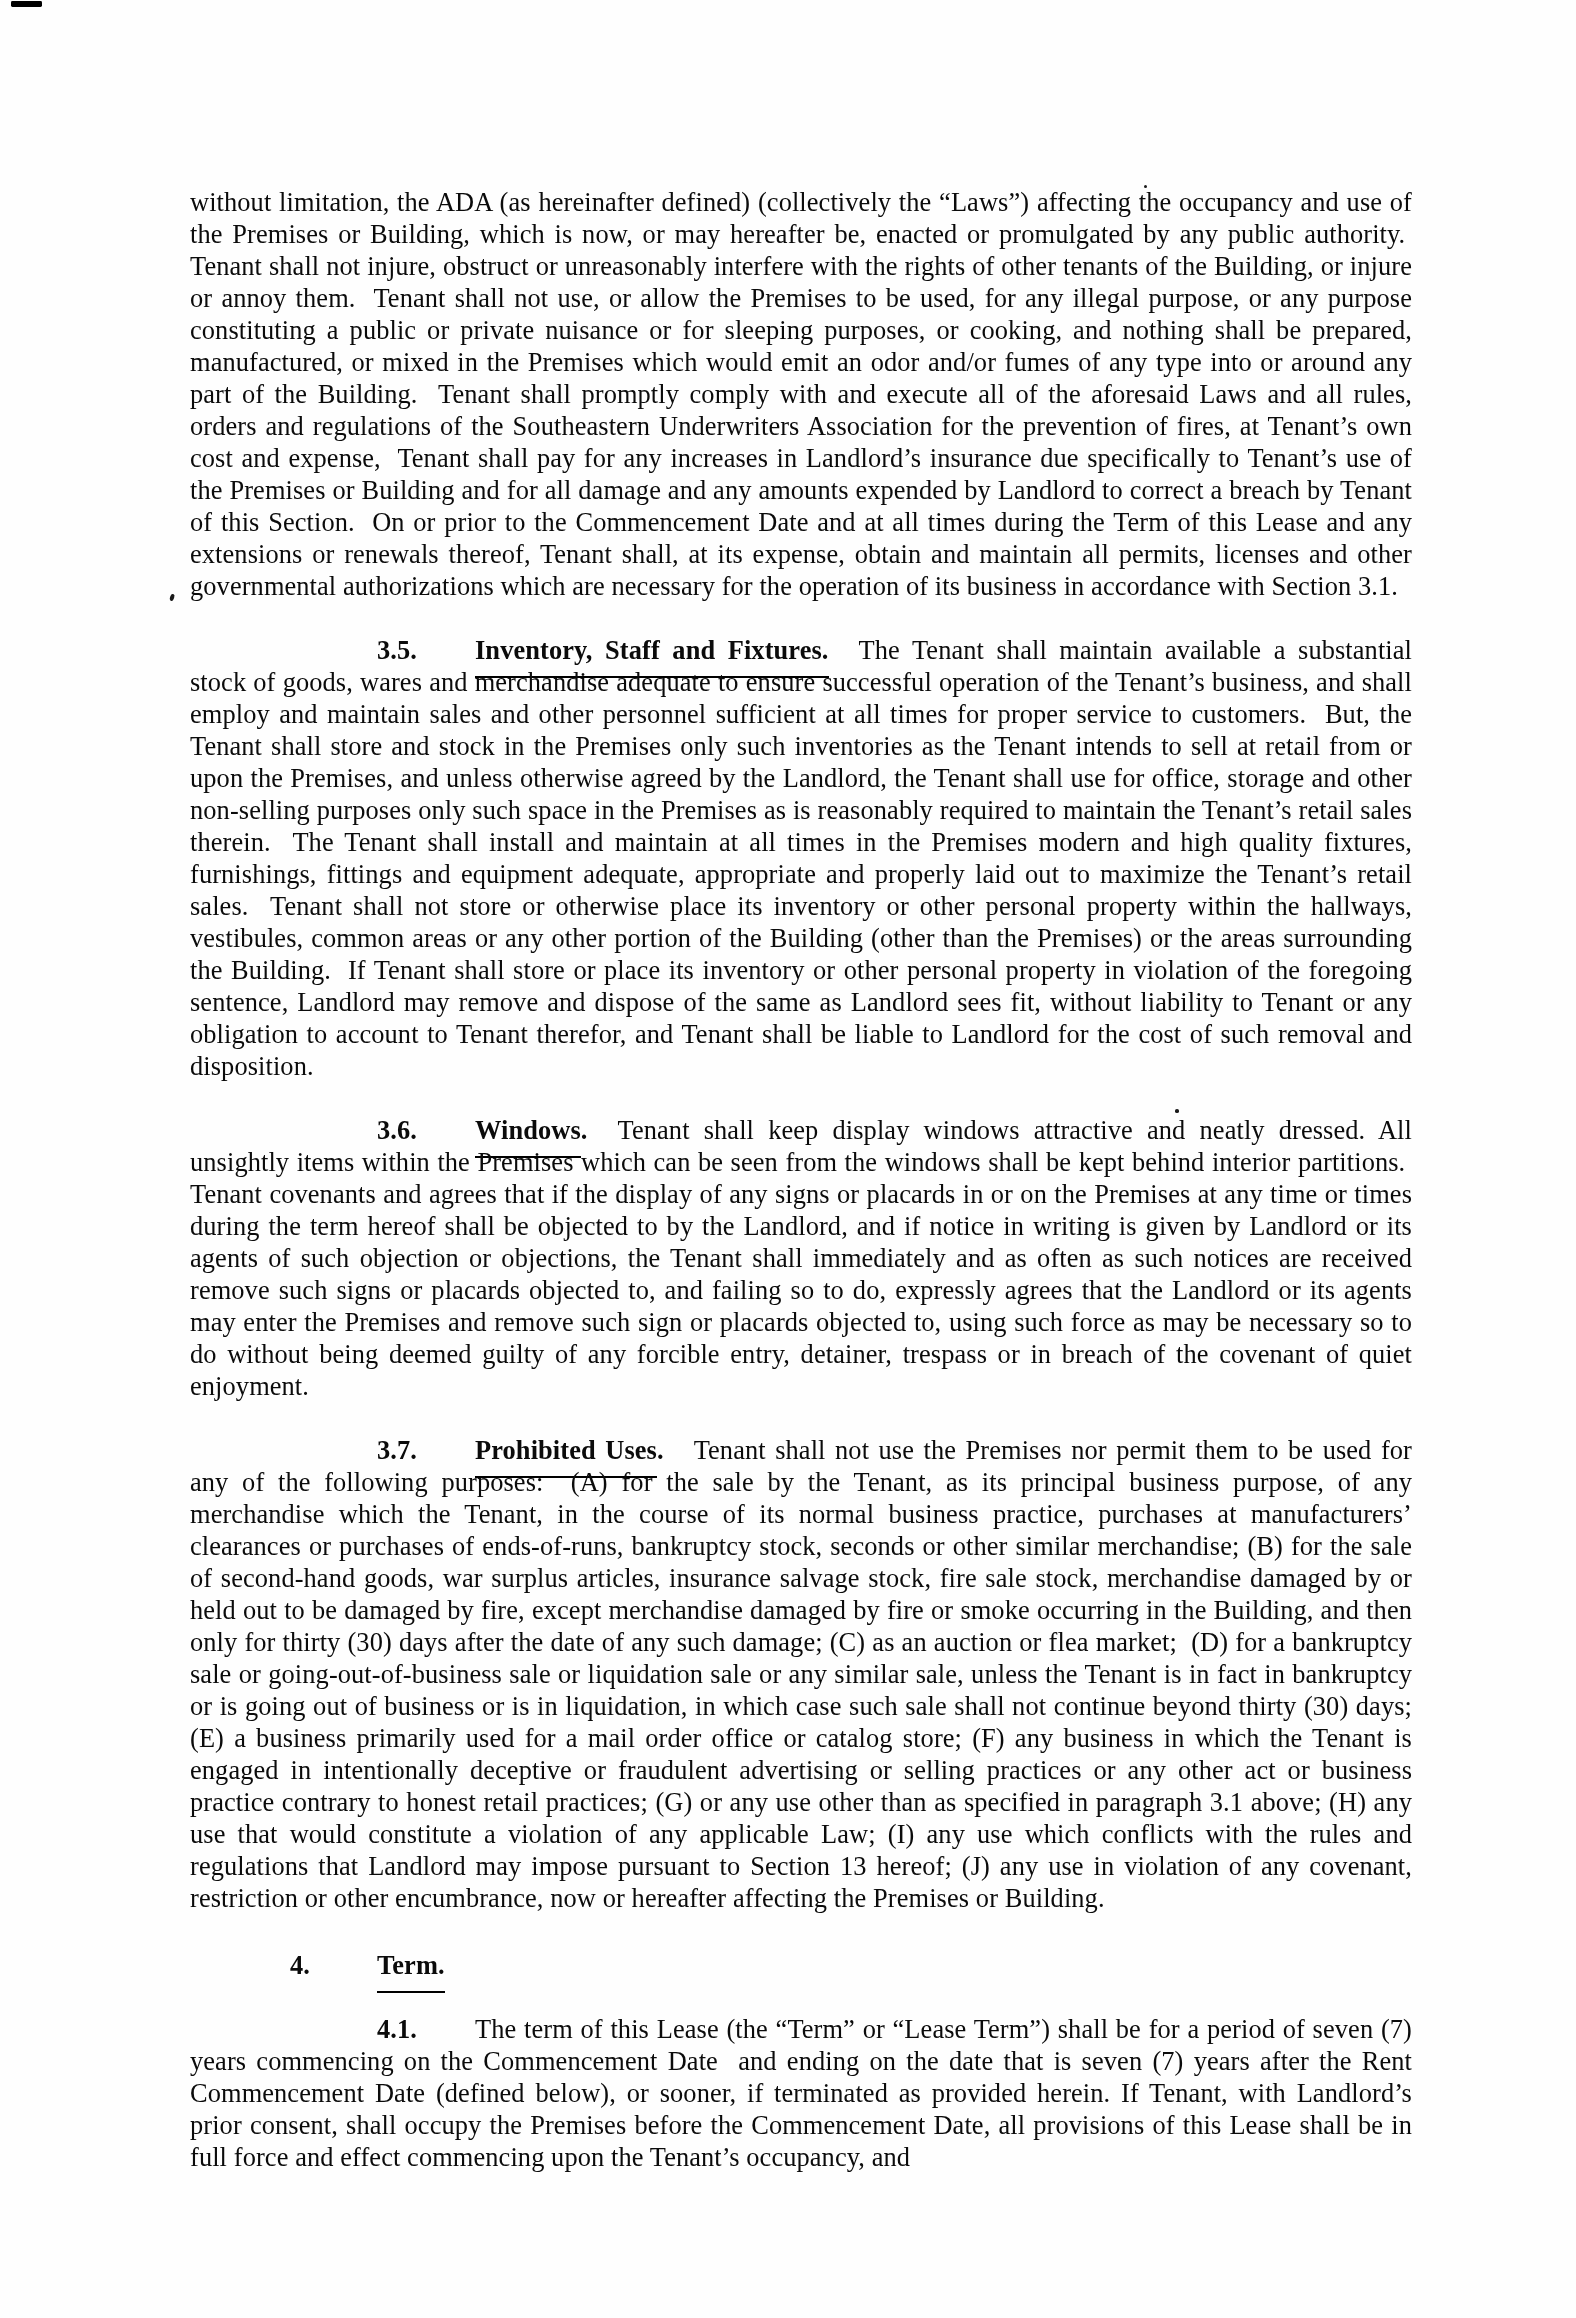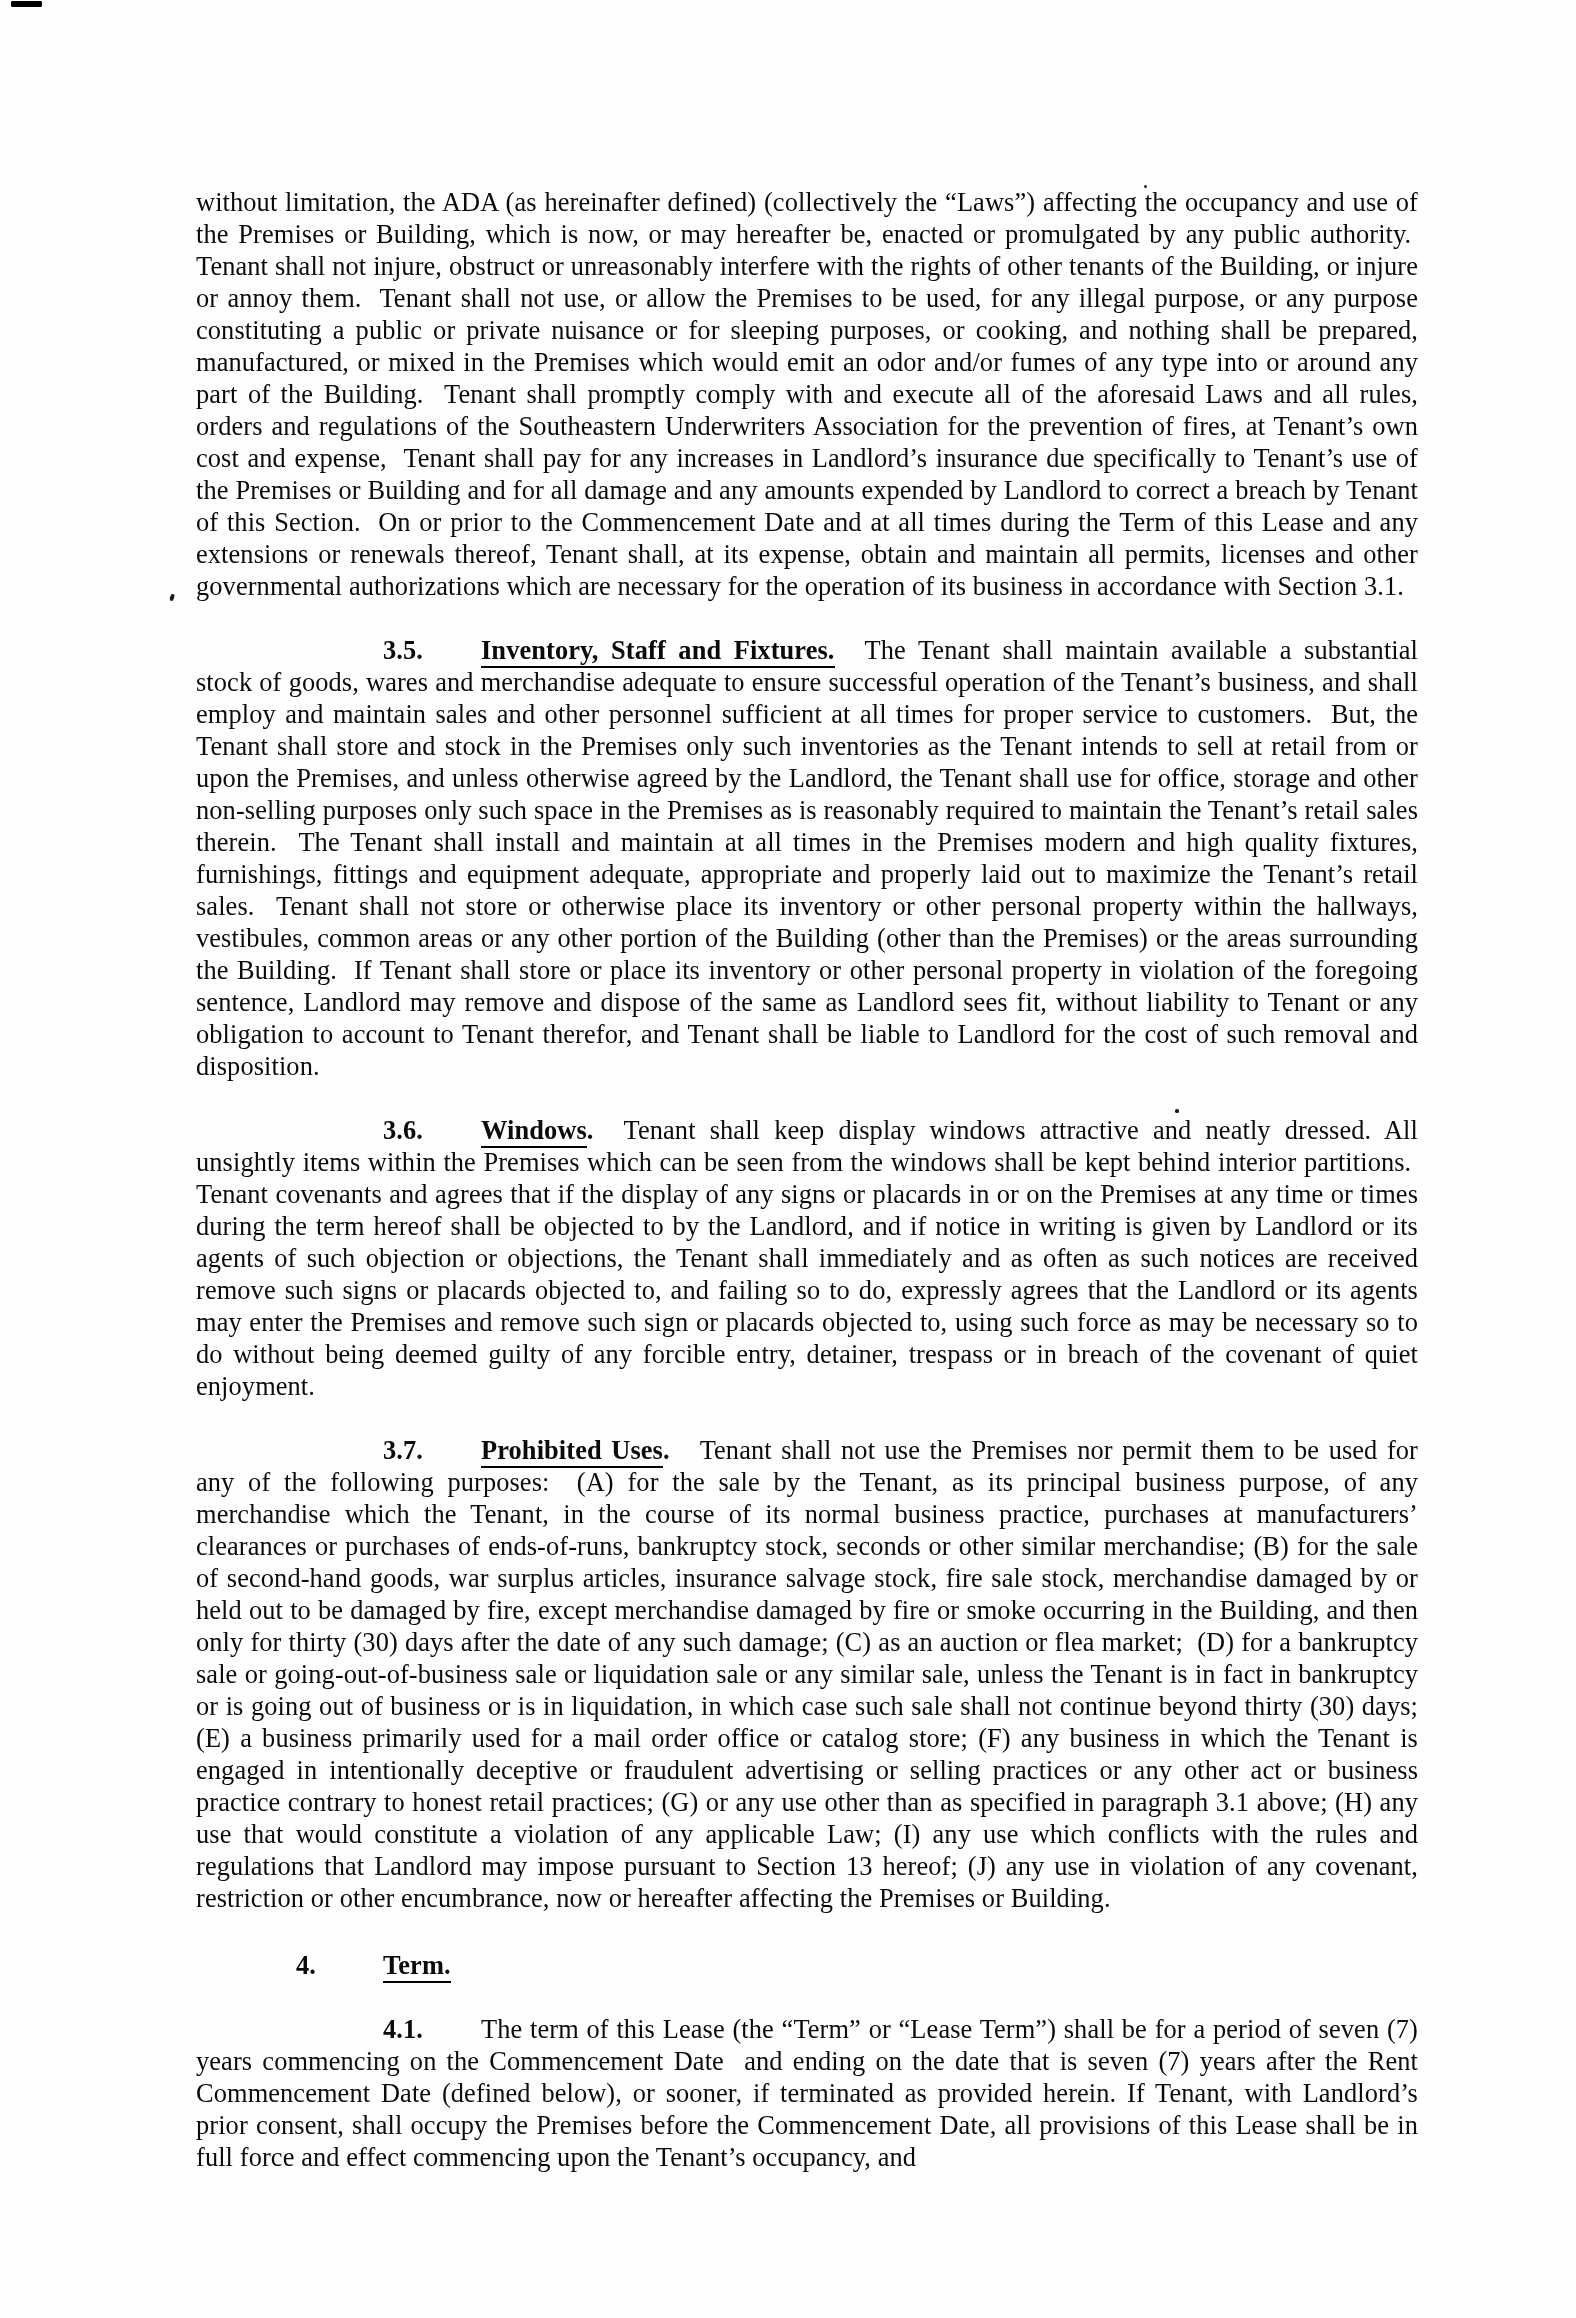--- a/index.html
+++ b/index.html
@@ -2,32 +2,32 @@
 <html style="font-size:7.4px"><head>
 <meta charset="utf-8">
 <style>
   html, body { margin:0; padding:0; background:#ffffff; }
   .page {
     position:relative; width:1577px; height:2568px;
     background:#fefefe; overflow:hidden;
     font-family:"Liberation Serif", serif; color:#0b0b0b;
   }
   .content {
-    position:absolute; left:196px; top:186px; width:1222px;
+    position:absolute; left:190px; top:186px; width:1222px;
   }
   p.para {
     margin:0; text-align:justify;
     font-size:26.4px; line-height:32px;
     letter-spacing:0.1px;
   }
   p.sec { margin:32px 0 0 0; text-indent:187px; }
   p.sec-top { text-indent:100px;margin-top:35px; }
   .num { font-weight:bold; display:inline-block; min-width:98px; text-indent:0; }
   .num-top { min-width:87px; }
-  .head { font-weight:bold; border-bottom:2.8px solid #000; padding-bottom:1px; }
+  .head { font-weight:bold; border-bottom:2.8px solid #000; padding-bottom:11px; }
   .tail { font-weight:bold; }
   .after-head { margin-left:30px; }
   
   .corner-dash { position:absolute; top:0.9px; left:11px; width:31px; height:6px; background:#000; border-radius:1.4px; }
   .speck { position:absolute; background:#1a1a1a; border-radius:50%; }
   .speck-a { top:594px; left:170px; width:4.2px;  height:7.4px; transform:rotate(20deg); border-radius:40%; }
   .speck-b { top:185px;  left:1144px; width:3.2px; height:3.2px; }
   .speck-c { top:1109px; left:1175px; width:3.7px; height:3.7px; }
 </style>
 </head>

